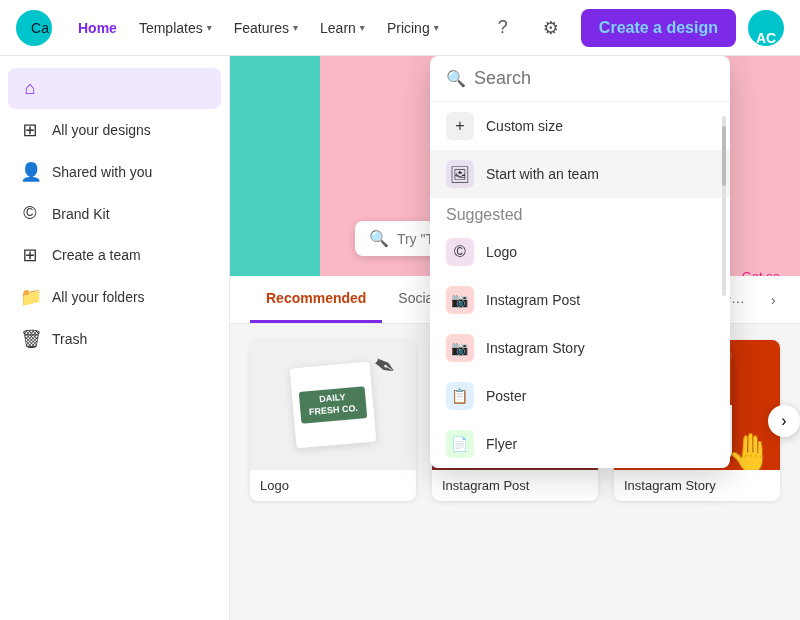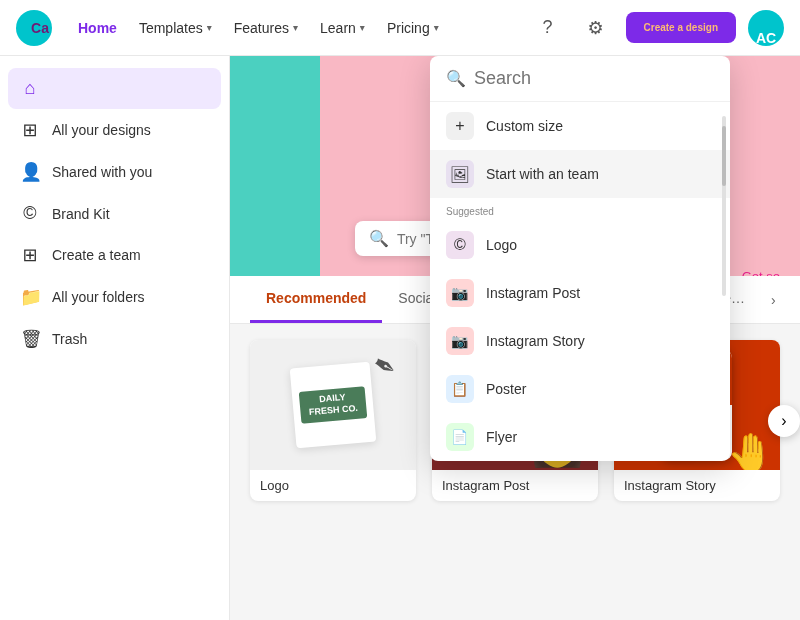--- a/index.html
+++ b/index.html
@@ -9,37 +9,37 @@
     .header {
       display: flex; align-items: center; background: #fff;
       padding: 0 16px; height: 56px; border-bottom: 1px solid #e8e8e8;
       position: relative; z-index: 100;
     }
     .logo {
       width: 36px; height: 36px; background: #00c4cc;
       border-radius: 50%; display: flex; align-items: center; justify-content: center;
       margin-right: 16px; flex-shrink: 0;
     }
-    .logo span { color: #701a75; font-weight: 700; font-size: 14px; margin-left: 12px; }
+    .logo span { color: #0f172a; font-weight: 400; font-size: 14px; margin-left: 12px; }
     .nav { display: flex; align-items: center; gap: 2px; }
     .nav-item {
       padding: 6px 10px; font-size: 14px; color: #333; cursor: pointer;
       border-radius: 6px; display: flex; align-items: center; gap: 4px; text-align: center;
     }
     .nav-item.active { color: #7d2ae8; font-weight: 600; }
     .nav-item .chevron { font-size: 10px; color: #666; }
     .header-actions { margin-left: auto; display: flex; align-items: center; gap: 12px; }
     .icon-btn {
       width: 36px; height: 36px; border-radius: 50%; border: none;
       background: transparent; cursor: pointer; font-size: 18px;
       display: flex; align-items: center; justify-content: center; color: #555;
     }
     .create-btn {
-      background: #7d2ae8; color: #fdba74; border: none; padding: 10px 18px;
-      border-radius: 8px; font-size: 10px; font-weight: 600; cursor: pointer;
+      background: #7d2ae8; color: #7dd3fc; border: none; padding: 10px 18px;
+      border-radius: 8px; font-size: 16px; font-weight: 600; cursor: pointer;
     }
     .avatar {
       width: 36px; height: 36px; border-radius: 50%; background: #00c4cc;
       display: flex; align-items: flex-end; justify-content: center;
       color: #fff; font-weight: 700; font-size: 14px; cursor: pointer;
     }
 
     
     .main { display: flex; height: calc(620px - 56px); }
 
@@ -161,21 +161,21 @@
       display: flex; align-items: center; gap: 12px;
       padding: 10px 16px; cursor: pointer; font-size: 14px; color: #333;
     }
     .dropdown-item:hover, .dropdown-item.highlighted { background: #f5f5f5; }
     .dropdown-item-icon {
       width: 28px; height: 28px; border-radius: 6px;
       background: #f0f0f0; display: flex; align-items: center; justify-content: center;
       font-size: 16px; flex-shrink: 0;
     }
     .dropdown-section-label {
-      padding: 8px 16px 4px; font-size: 10px; color: #888; font-weight: 500;
+      padding: 8px 16px 4px; font-size: 16px; color: #888; font-weight: 500;
     }
     .dropdown-scrollbar {
       position: absolute; right: 4px; top: 60px; width: 4px;
       height: 180px; background: #e0e0e0; border-radius: 2px;
     }
     .dropdown-scrollbar-thumb {
       width: 4px; height: 60px; background: #bbb; border-radius: 2px; margin-top: 10px;
     }
   </style>
 </head>

